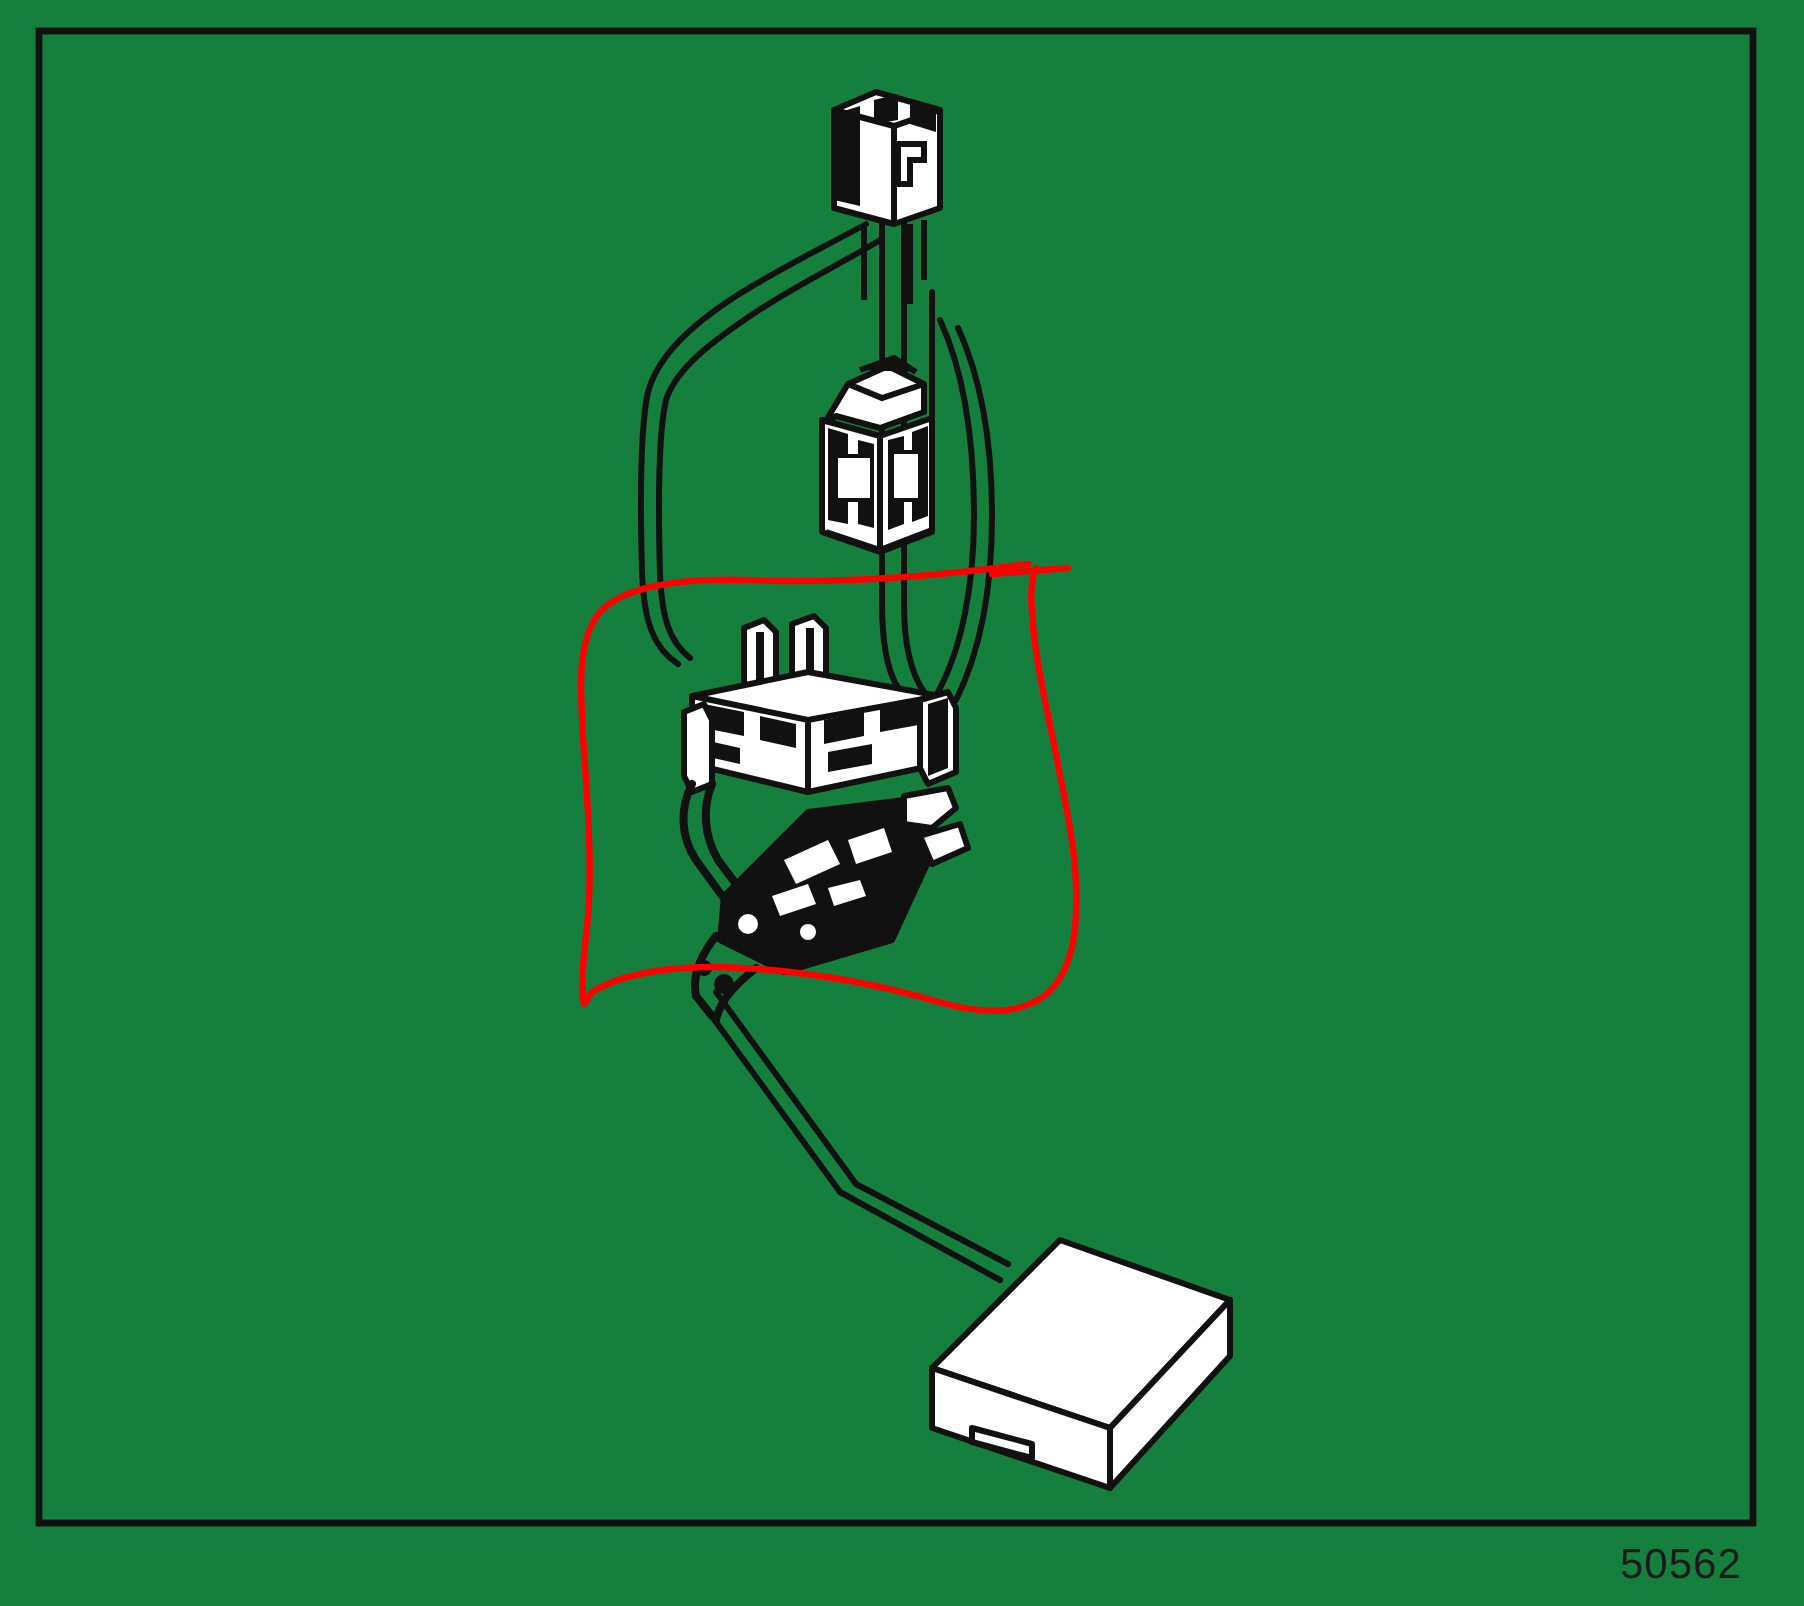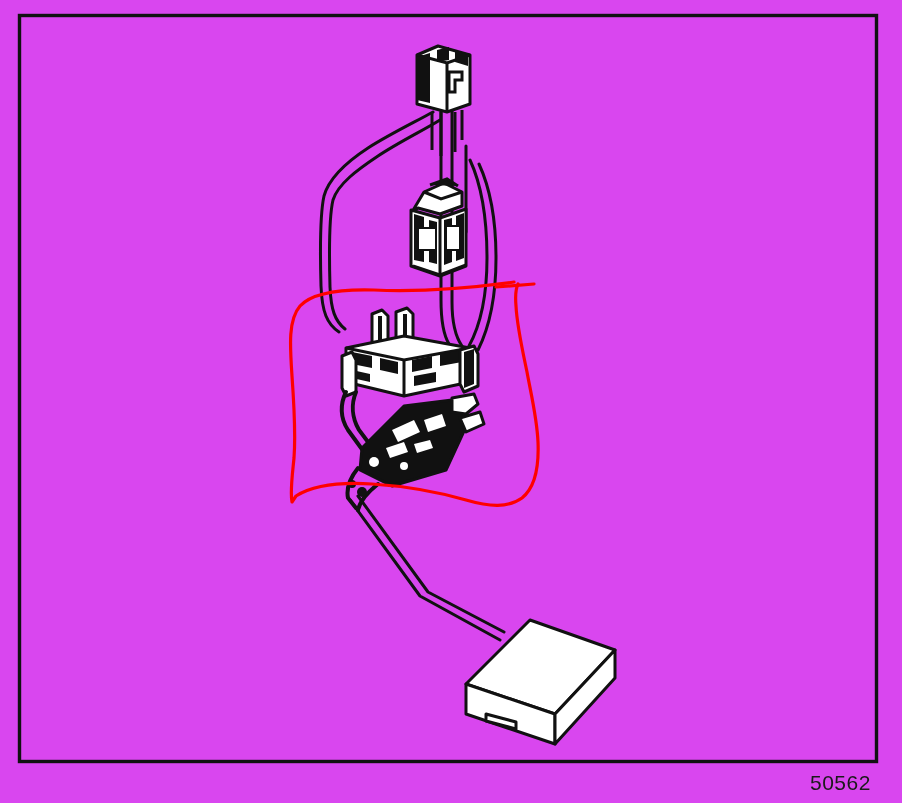--- a/index.html
+++ b/index.html
@@ -12,21 +12,21 @@
     height: 803px;
     position: relative;
     overflow: hidden;
     font-family: "Liberation Sans", sans-serif;
   }
   #page {
     position: absolute;
     left: 0; top: 0;
     width: 902px;
     height: 803px;
-    background: #d946ef;
+    background: #15803d;
   }
   #figure-svg {
     position: absolute;
     left: 0; top: 0;
     width: 902px;
     height: 803px;
     display: block;
   }
   .caption-number {
     position: absolute;

